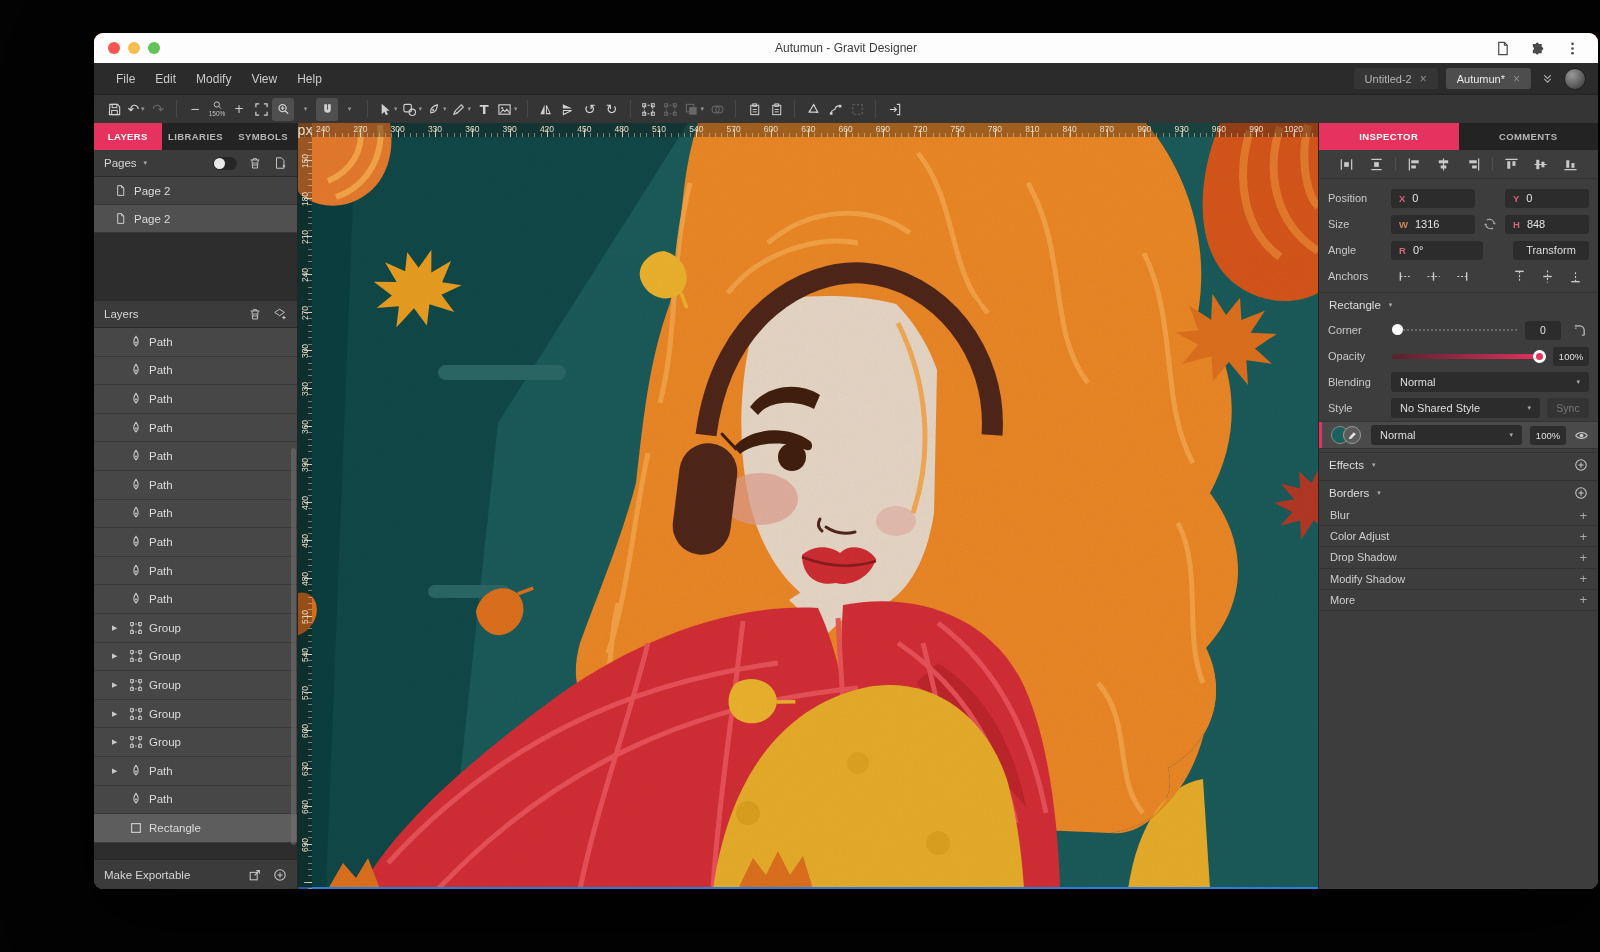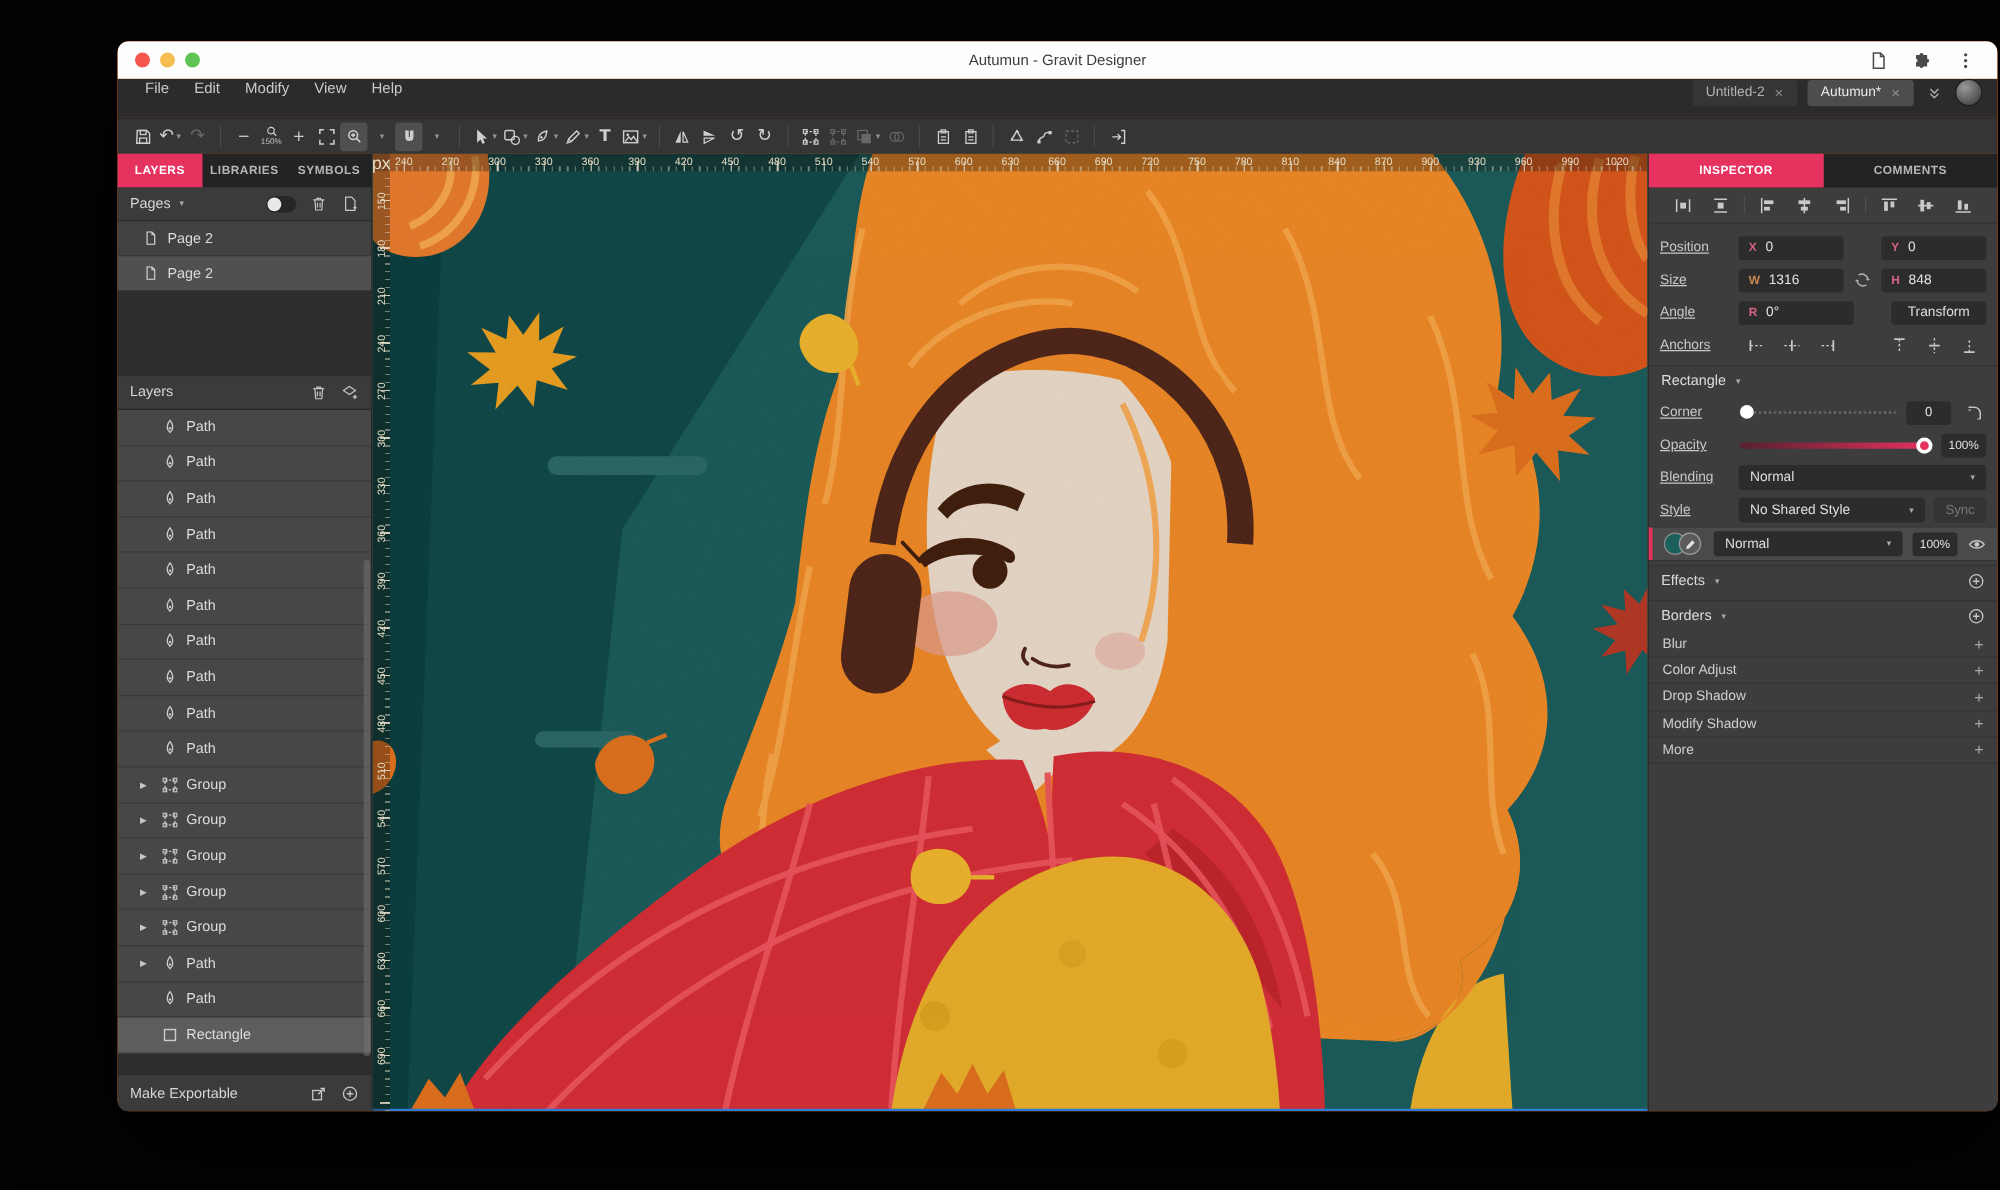--- a/index.html
+++ b/index.html
@@ -8,21 +8,21 @@
   .window{position:absolute;left:48px;top:33px;width:1504px;height:856px;border-radius:9px;overflow:hidden;background:#f97316;box-shadow:0 30px 80px rgba(0,0,0,.9);margin-left:46px;}
   
   .titlebar{height:30px;background:#FDFDFD;display:flex;align-items:center;position:relative;}
   .traffic{display:flex;gap:8px;margin-left:14px;z-index:2;}
   .dot{width:12px;height:12px;border-radius:50%;}
   .dot.r{background:var(--traffic_red);} .dot.y{background:var(--traffic_yellow);} .dot.g{background:var(--traffic_green);}
   .wtitle{position:absolute;left:0;right:0;text-align:center;font-size:12px;color:#3C3C3C;}
   .tb-actions{margin-left:auto;display:flex;gap:20px;margin-right:18px;z-index:2;color:#4A4A4A;}
   .tb-actions svg{display:block;}
   
-  .menubar{height:31px;background:#2B2B2B;display:flex;align-items:flex-start;padding:0 12px;}
+  .menubar{height:31px;background:#2B2B2B;display:flex;align-items:center;padding:0 12px;}
   .menu-item{font-size:12px;color:#CACACA;padding:0 10px;}
   .doc-tabs{margin-left:auto;display:flex;align-items:center;gap:8px;}
   .tabchip{height:21px;border-radius:3px;background:#353535;color:#B4B4B4;font-size:11px;display:flex;align-items:center;gap:8px;padding:0 11px;}
   .tabchip.active{background:#4D4D4D;color:#E9E9E9;}
   .tabchip .close{color:#8E8E8E;font-size:12px;line-height:1;}
   .dblchev{color:#A9A9A9;margin:0 2px;}
   .avatar{width:22px;height:22px;border-radius:50%;background:radial-gradient(circle at 35% 30%,#9A9societies,#555 70%);background:radial-gradient(circle at 35% 30%,#999,#4B4B4B 75%);border:1px solid #1E1E1E;}
   
   .toolbar{height:29px;background:#353535;border-top:1px solid #222;display:flex;align-items:center;padding:0 9px;}
   .tbtn{height:23px;min-width:22px;display:flex;align-items:center;justify-content:center;color:#CFCFCF;border-radius:3px;gap:1px;padding:0 2px;}
@@ -68,21 +68,21 @@
   .vlabel{position:absolute;left:50%;font-size:8.5px;color:#E5DBC4;transform:translate(-50%,-50%) rotate(-90deg);white-space:nowrap;}
   .pxcorner{position:absolute;left:0;top:0;width:14px;height:14px;z-index:4;background:rgba(30,22,16,.30);color:#EADFC6;font-size:14px;display:flex;align-items:center;justify-content:center;}
   .blueline{position:absolute;left:0;right:0;bottom:0;height:2.5px;background:var(--selection_blue);z-index:2;}
   
   .rightpanel{width:280px;flex:none;background:#3D3D3D;display:flex;flex-direction:column;border-left:1px solid #262626;}
   .itabs{height:27px;display:flex;background:#232323;flex:none;}
   .alignrow{height:29px;flex:none;display:flex;align-items:center;padding:0 13px;gap:0;color:#C9C9C9;border-bottom:1px solid #333;}
   .alignrow .ai{flex:1;display:flex;justify-content:center;}
   .alignrow .asep{width:1px;height:14px;background:#4E4E4E;margin:0 4px;}
   .prow{height:26px;flex:none;display:flex;align-items:center;padding:0 9px;gap:7px;}
-  .plabel{width:56px;font-size:11px;color:#C8C8C8;flex:none;text-decoration:underline;}
+  .plabel{width:56px;font-size:11px;color:#C8C8C8;flex:none;}
   .pfield{flex:1;height:19px;background:#2C2C2C;border-radius:3px;display:flex;align-items:center;padding:0 8px;gap:7px;font-size:11px;color:#E3E3E3;}
   .flt{font-size:9.5px;font-weight:bold;}
   .flt.pink{color:var(--label_pink);} .flt.orange{color:var(--label_orange);}
   .linkicon{width:16px;color:#B3B3B3;display:flex;justify-content:center;flex:none;}
   .pbtn{flex:1;height:19px;background:#2C2C2C;border-radius:3px;display:flex;align-items:center;justify-content:center;font-size:11px;color:#DEDEDE;}
   .anchgroup{flex:1;display:flex;justify-content:space-around;color:#C9C9C9;}
   .secthead{height:25px;flex:none;display:flex;align-items:center;gap:8px;padding:0 10px;font-size:11.5px;color:#DDD;border-top:1px solid #333;margin-top:3px;}
   .sliderrow{height:26px;flex:none;display:flex;align-items:center;padding:0 9px;gap:8px;}
   .dottrack{flex:1;height:0;border-top:2px dotted #686868;position:relative;}
   .knob{position:absolute;width:11px;height:11px;border-radius:50%;background:#FFF;top:-7px;left:0;}

